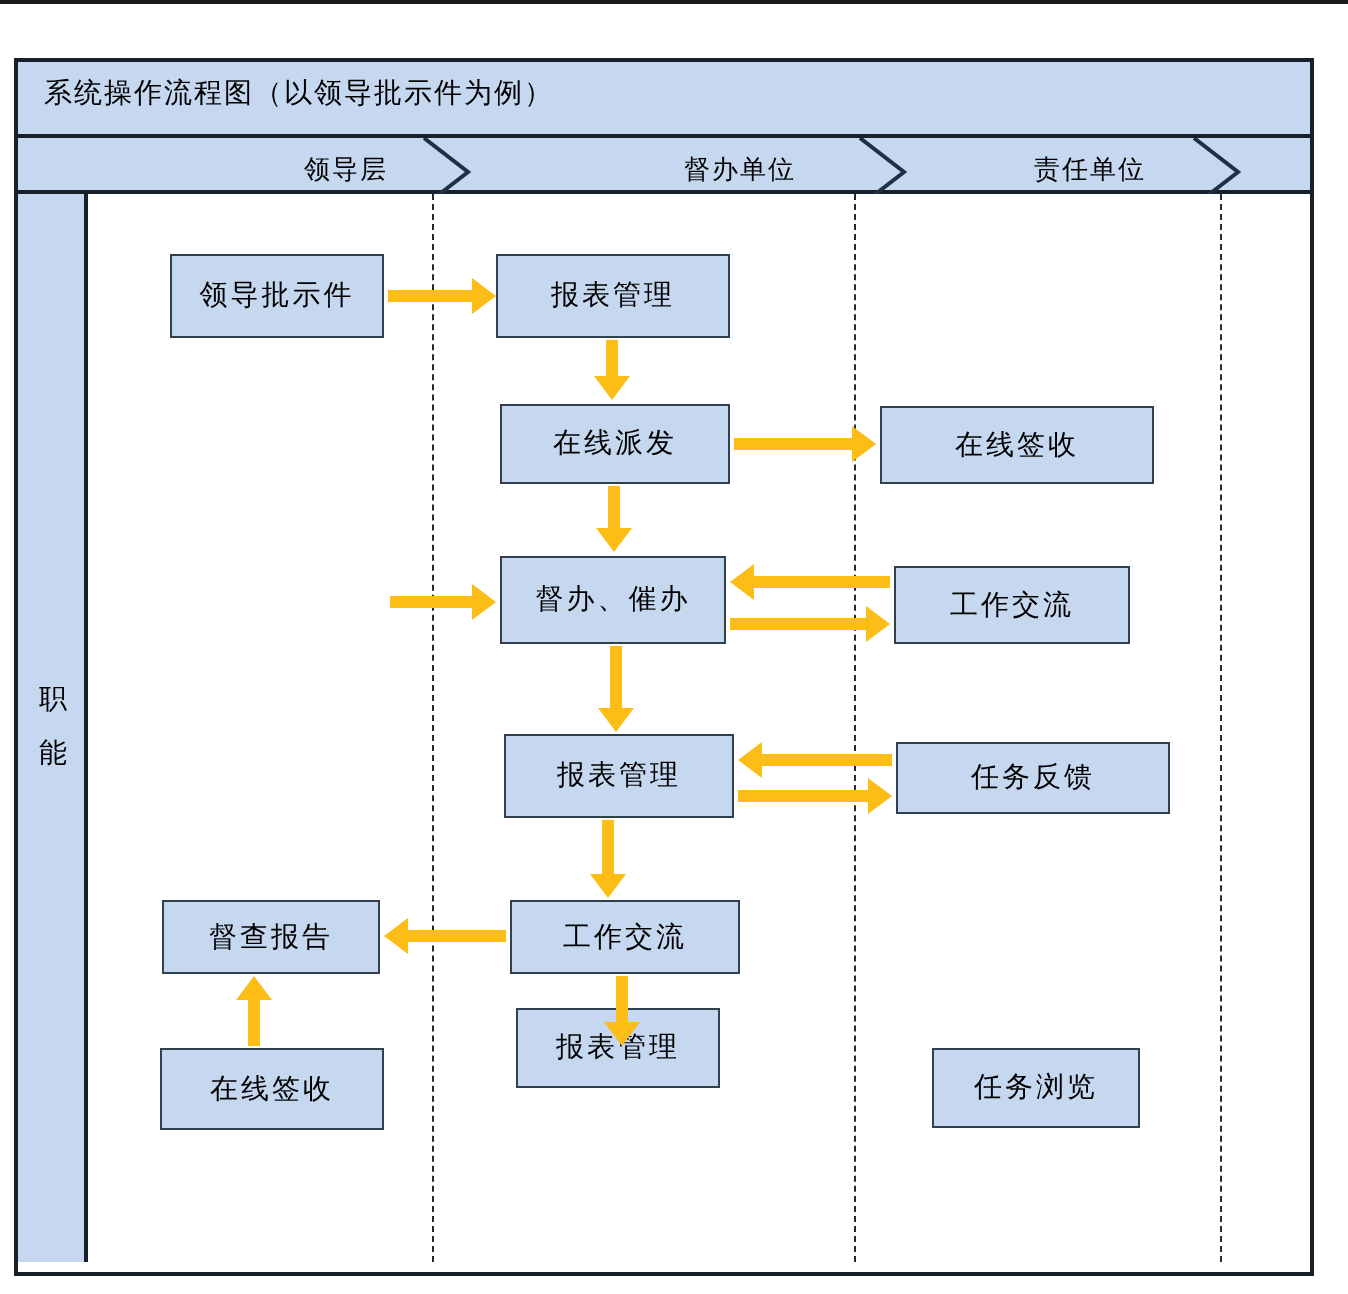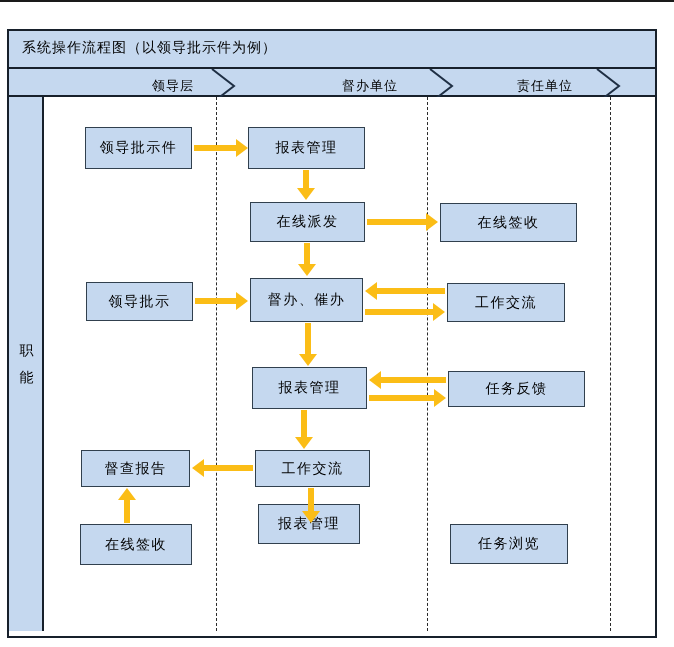--- a/index.html
+++ b/index.html
@@ -80,30 +80,29 @@
     </div>
 
     <div class="dash" style="left:207px"></div>
     <div class="dash" style="left:418px"></div>
     <div class="dash" style="left:601px"></div>
 
     <div class="node" style="left:76px;top:30px;width:107px;height:42px">领导批示件</div>
     <div class="node" style="left:239px;top:30px;width:117px;height:42px">报表管理</div>
     <div class="node" style="left:241px;top:105px;width:115px;height:40px">在线派发</div>
     <div class="node" style="left:431px;top:106px;width:137px;height:39px">在线签收</div>
-    <div class="node" style="left:77px;top:185px;width:107px;height:39px">领导批示</div>
     <div class="node" style="left:241px;top:181px;width:113px;height:44px">督办、催办</div>
     <div class="node" style="left:438px;top:186px;width:118px;height:39px">工作交流</div>
     <div class="node" style="left:243px;top:270px;width:115px;height:42px">报表管理</div>
     <div class="node" style="left:439px;top:274px;width:137px;height:36px">任务反馈</div>
     <div class="node" style="left:72px;top:353px;width:109px;height:37px">督查报告</div>
     <div class="node" style="left:246px;top:353px;width:115px;height:37px">工作交流</div>
     <div class="node" style="left:71px;top:427px;width:112px;height:41px">在线签收</div>
     <div class="node" style="left:249px;top:407px;width:102px;height:40px">报表管理</div>
-    <div class="node" style="left:441px;top:427px;width:118px;height:40px">任务浏览</div>
+    <div class="node" style="left:457px;top:427px;width:104px;height:40px">任务浏览</div>
 
     <div class="arr arr-h arr-r" style="left:185px;top:42px;width:54px">
         <i class="sh"></i>
         <i class="hd"></i>
       </div>
     <div class="arr arr-h arr-r" style="left:358px;top:116px;width:71px">
         <i class="sh"></i>
         <i class="hd"></i>
       </div>
     <div class="arr arr-h arr-r" style="left:186px;top:195px;width:53px">

